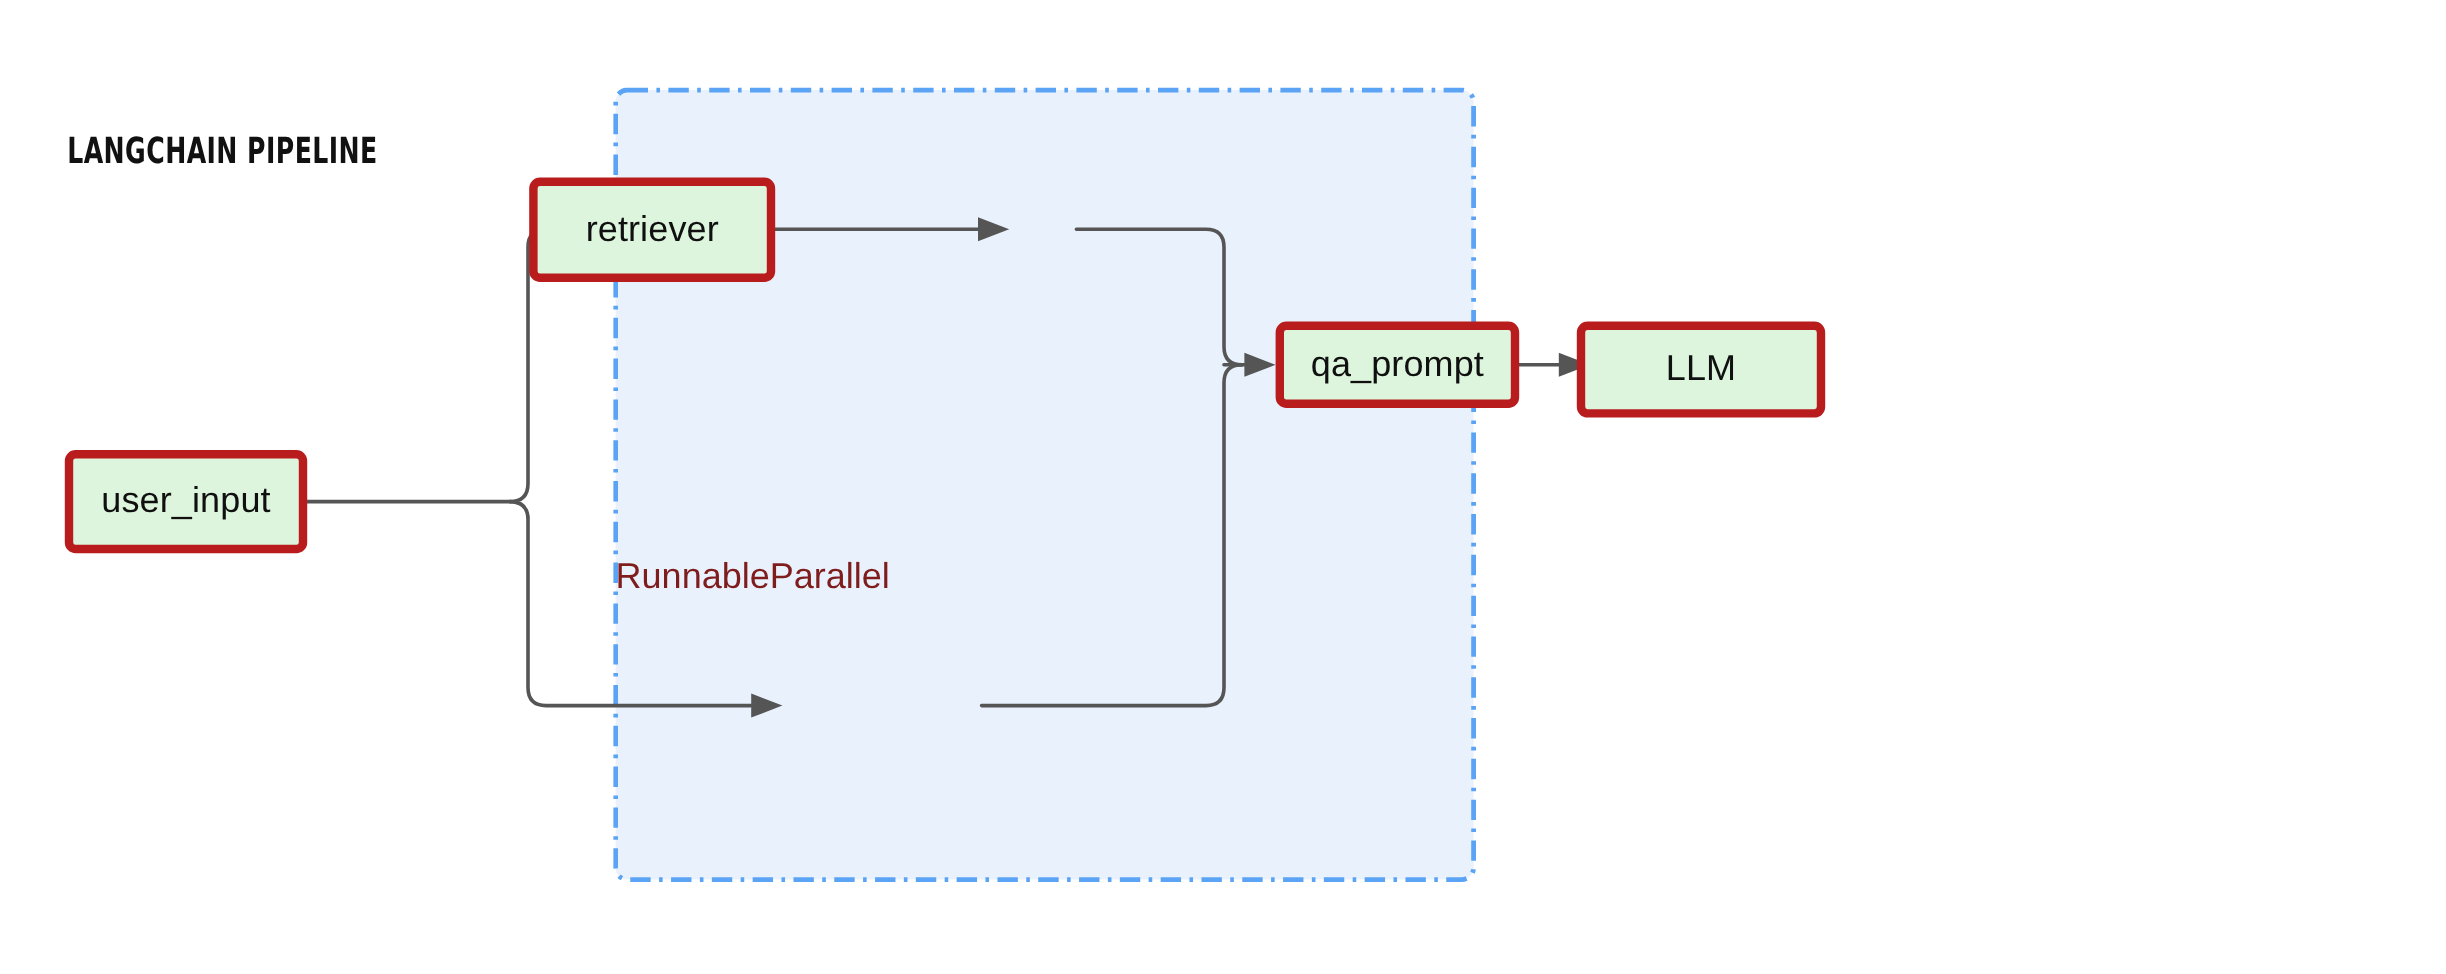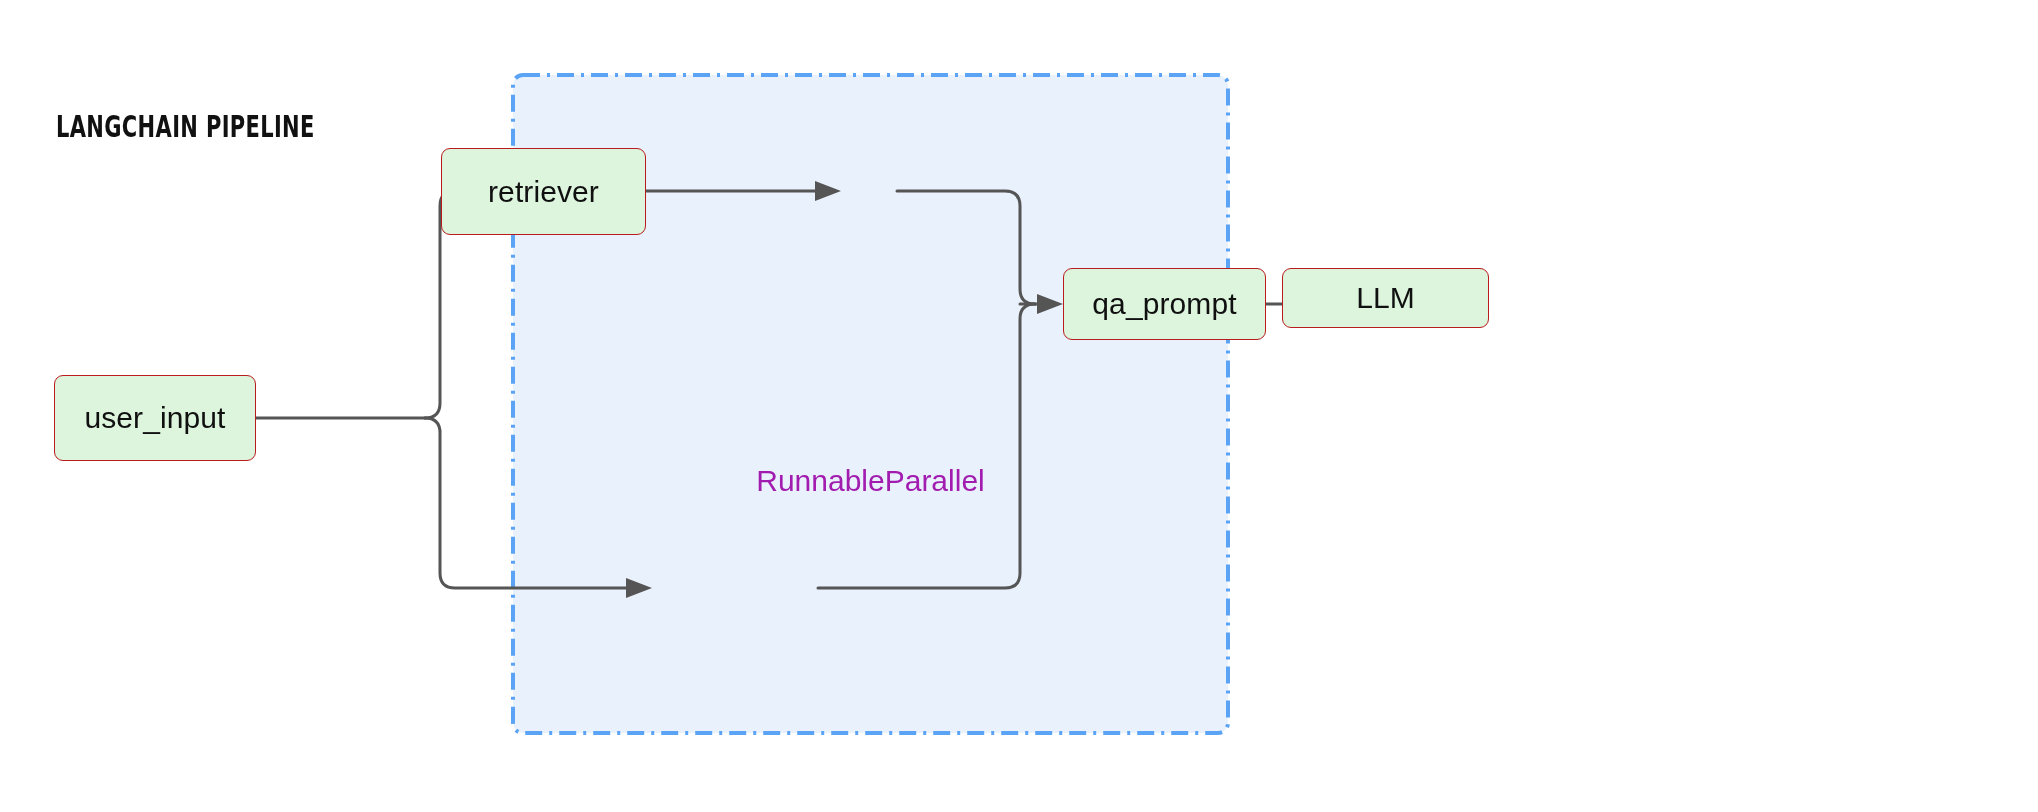--- a/index.html
+++ b/index.html
@@ -53,48 +53,47 @@
     top: -2px;
     width: 719px;
     height: 662px;
     pointer-events: none;
   }
   #group-label {
     position: absolute;
     left: 0;
     top: 389px;
     width: 715px;
-    text-align: center;
     font-size: 30px;
-    color: #a21caf;
+    color: #7f1d1d;
     white-space: nowrap;
   }
 
   
   .node {
     position: absolute;
     box-sizing: border-box;
     background: #ddf5dd;
-    border: 1px solid #b91c1c;
+    border: 7px solid #b91c1c;
     border-radius: 9px;
     display: flex;
     align-items: center;
     justify-content: center;
     font-size: 30px;
     color: #101010;
     white-space: nowrap;
     letter-spacing: 0.1px;
   }
 
   #node-user-input      { left: 54px;   top: 375px; width: 202px; height: 86px; }
   #node-retriever       { left: 441px;  top: 148px; width: 205px; height: 87px; }
   #node-format-docs     { left: 694px;  top: 148px; width: 203px; height: 87px; }
   #node-passthrough     { left: 505px;  top: 411px; width: 313px; height: 67px; }
   #node-qa-prompt       { left: 1063px; top: 268px; width: 203px; height: 72px; text-align: right; }
-  #node-llm             { left: 1282px; top: 268px; width: 207px; height: 60px; }
+  #node-llm             { left: 1314px; top: 268px; width: 207px; height: 80px; }
 
   
   #edges {
     position: absolute;
     left: 0;
     top: 0;
     width: 2038px;
     height: 812px;
     pointer-events: none;
   }

